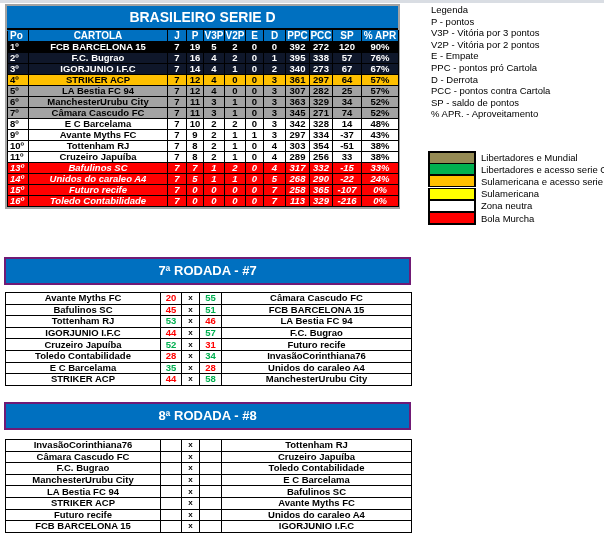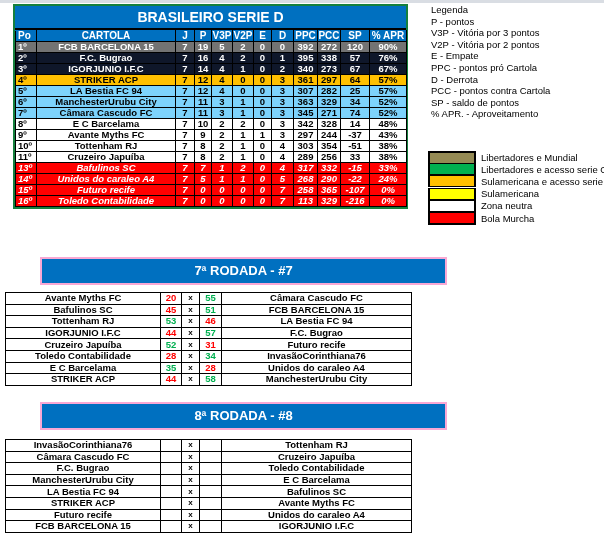--- a/index.html
+++ b/index.html
@@ -1,50 +1,50 @@
 <!DOCTYPE html>
 <html><head>
 <meta charset="utf-8">
 <style>
   html, body { margin:0; padding:0; background:#ffffff; }
   body { width:604px; height:539px; position:relative; overflow:hidden;
          font-family:"Liberation Sans", sans-serif; }
   .topbar { position:absolute; left:0; top:0; width:604px; height:3px; background:#d9dde3; }
 
   
-  .standings { position:absolute; left:13px; top:4px; width:391px; border:2px solid #15803d; border-collapse:collapse; }
+  .standings { position:absolute; left:5px; top:4px; width:391px; border:2px solid #a3a3a3; border-collapse:collapse; }
   .st-title { height:22px; background:#0070c0; color:#fff; font-weight:bold; font-size:14px;
               text-align:center; line-height:22px; border-bottom:2px solid #000; }
   table.grid { border-collapse:collapse; width:100%; table-layout:fixed; }
   table.grid td { border:1px solid #000; height:10px; padding:0; font-size:9.5px; font-weight:bold;
                   text-align:center; line-height:10px; white-space:nowrap; overflow:hidden; }
   tr.hdr td { background:#0070c0; color:#fff; font-size:10px; border-color:#0070c0 #000 #000 #000;margin-left:9px; }
-  tr.gold td { background:#737373; color:#fff; }
+  tr.gold td { background:#000000; color:#fff; }
   tr.green td { background:#0f172a; color:#fff; }
   tr.orange td { background:#ffc000; color:#000; }
-  tr.yellow td { background:#7dd3fc; color:#000; }
+  tr.yellow td { background:#a3a3a3; color:#000; }
   tr.white td { background:#ffffff; color:#000; }
   tr.red td { background:#ff0000; color:#fff;font-style:italic; }
   td.pos { text-align:left !important; padding-left:2px !important; }
 
   
   .legend { position:absolute; left:431px; top:4px; font-size:9.5px; line-height:11.6px; color:#000; }
   .legend div { white-space:nowrap; }
 
   
   .colorkey { position:absolute; left:428px; top:151px; }
   .ck-row { display:flex; align-items:center; height:12.2px; }
   .ck-sw { width:44px; height:10px; border:2px solid #000; border-bottom-width:1px; border-top-width:1px; }
   .ck-row:first-child .ck-sw { border-top-width:2px; }
   .ck-row:last-child .ck-sw { border-bottom-width:2px; }
   .ck-lbl { font-size:9.5px; margin-left:5px; white-space:nowrap; }
 
   
-  .banner { position:absolute; left:4px; width:403px; height:24px; background:#0070c0; border:2px solid #f9a8d4;
-            color:#fff; font-weight:bold; font-size:13px; text-align:center; line-height:24px;margin-left:36px; }
+  .banner { position:absolute; left:4px; width:403px; height:24px; background:#0070c0; border:2px solid #701a75;
+            color:#fff; font-weight:bold; font-size:13px; text-align:center; line-height:24px; }
   .matches { position:absolute; left:5px; width:406px; border:1px solid #000; border-collapse:collapse; table-layout:fixed; }
   .matches td { border:1px solid #000; height:10.6px; padding:0; font-size:9.5px; font-weight:bold; text-align:center;
                 line-height:10px; white-space:nowrap; overflow:hidden; color:#000; }
   .s-red { color:#ff0000 !important; }
   .s-green { color:#00b050 !important; }
   .x { font-size:8px !important; }
 </style>
 </head>
 <body>
 
@@ -197,21 +197,21 @@
         <tr class="white">
           <td class="pos">9º</td>
           <td>Avante Myths FC</td>
           <td>7</td>
           <td>9</td>
           <td>2</td>
           <td>1</td>
           <td>1</td>
           <td>3</td>
           <td>297</td>
-          <td>244</td>
+          <td>334</td>
           <td>-37</td>
           <td>43%</td>
         </tr>
         <tr class="white">
           <td class="pos">10º</td>
           <td>Tottenham RJ</td>
           <td>7</td>
           <td>8</td>
           <td>2</td>
           <td>1</td>

